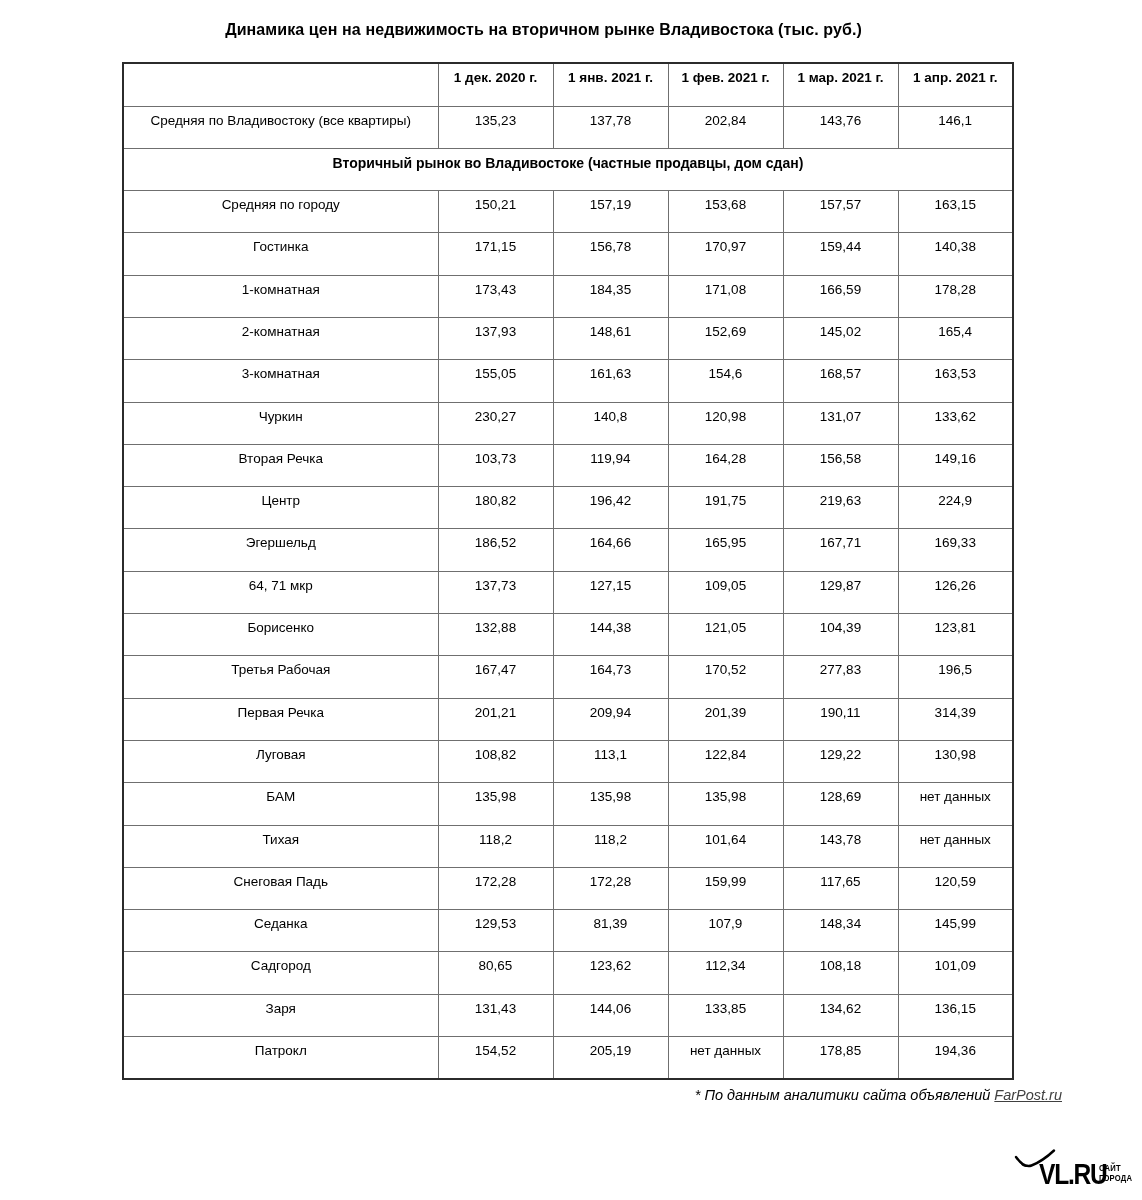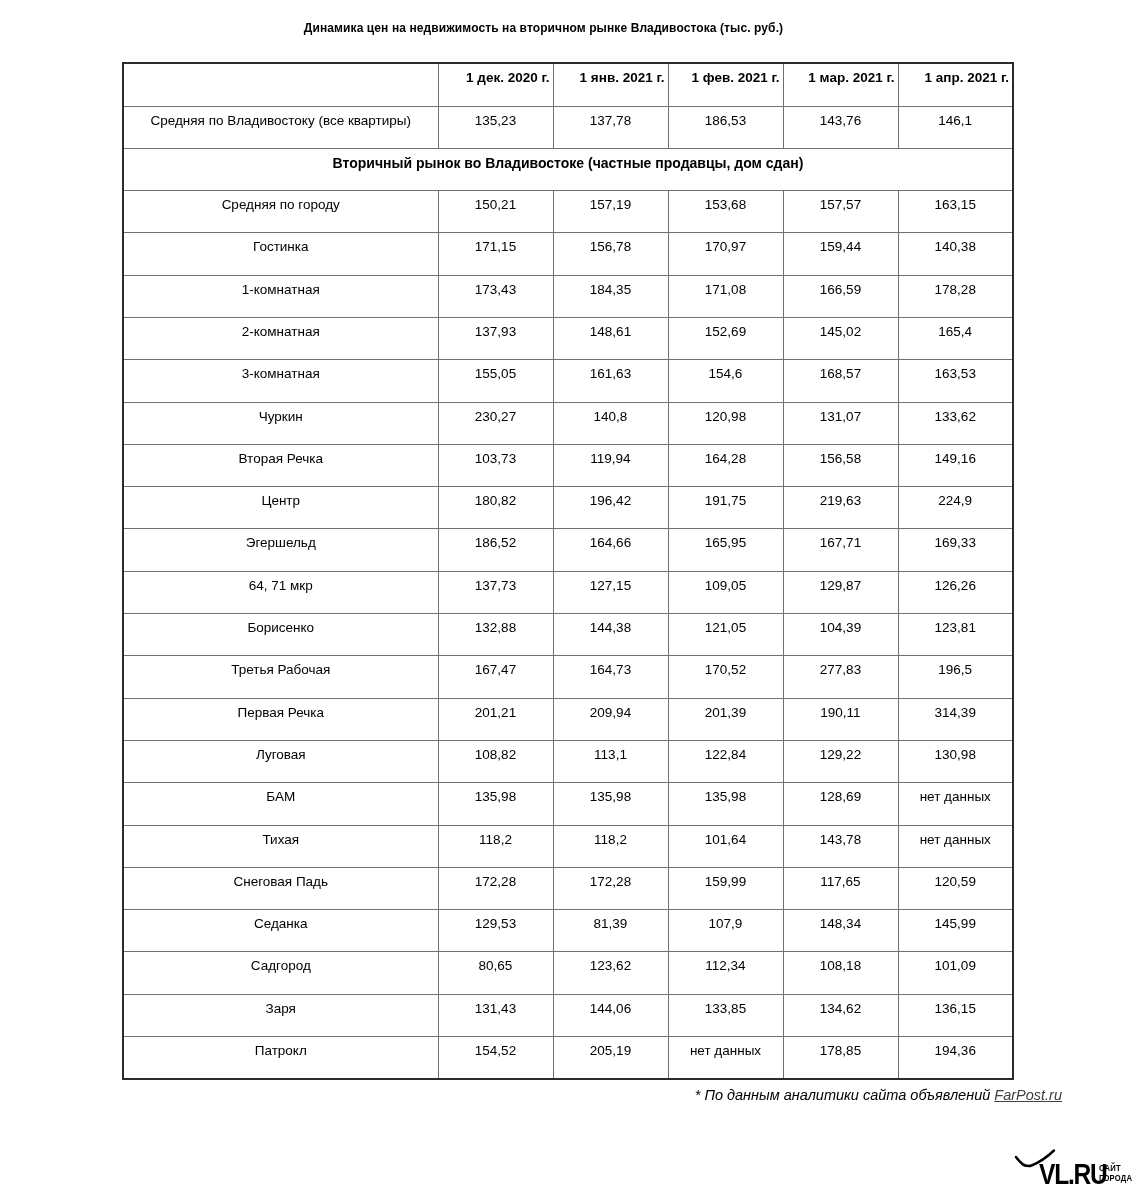--- a/index.html
+++ b/index.html
@@ -2,32 +2,32 @@
 <html><head>
 <meta charset="utf-8">
 <style>
   html,body{margin:0;padding:0;}
   body{
     width:1142px;height:1200px;position:relative;background:#ffffff;
     font-family:"Liberation Sans",sans-serif;color:#000;overflow:hidden;
   }
   .page-title{
     position:absolute;top:21px;left:0;width:1087px;text-align:center;
-    font-size:12px;font-weight:bold;letter-spacing:0.1px;
+    font-size:16px;font-weight:bold;letter-spacing:0.1px;
   }
   table.price-table{
     position:absolute;left:122px;top:62px;border-collapse:collapse;
     table-layout:fixed;border:2px solid #2b2b2b;
   }
   .price-table td{
     border:1px solid #6f6f6f;box-sizing:border-box;height:42.3px;
     vertical-align:top;text-align:center;padding:6px 3px 0 3px;
     font-size:13.5px;line-height:16px;color:#000;background:#fff;
   }
-  .price-table tr.header-row td{font-weight:bold;height:43px;text-align:right;}
+  .price-table tr.header-row td{font-weight:bold;height:43px;}
   .price-table td.section-cell{font-weight:bold;font-size:14px;margin-left:25px;}
   .footnote{
     position:absolute;top:1087px;right:80px;font-style:italic;
     font-size:14.5px;white-space:nowrap;
   }
   .footnote .fp-link{color:#404040;text-decoration:underline;cursor:pointer;}
   .logo{position:absolute;left:1012px;top:1144px;width:130px;height:56px;}
   .logo .seagull{position:absolute;left:2px;top:5px;}
   .logo .brand{
     position:absolute;left:27px;top:13px;font-size:30px;font-weight:bold;
@@ -61,21 +61,21 @@
       <td>1 дек. 2020 г.</td>
       <td>1 янв. 2021 г.</td>
       <td>1 фев. 2021 г.</td>
       <td>1 мар. 2021 г.</td>
       <td>1 апр. 2021 г.</td>
     </tr>
     <tr>
       <td>Средняя по Владивостоку (все квартиры)</td>
       <td>135,23</td>
       <td>137,78</td>
-      <td>186,53</td>
+      <td>202,84</td>
       <td>143,76</td>
       <td>146,1</td>
     </tr>
     <tr>
       <td class="section-cell" colspan="6">Вторичный рынок во Владивостоке (частные продавцы, дом сдан)</td>
     </tr>
   </tbody>
   <tbody>
       <tr>
         <td>Средняя по городу</td>

